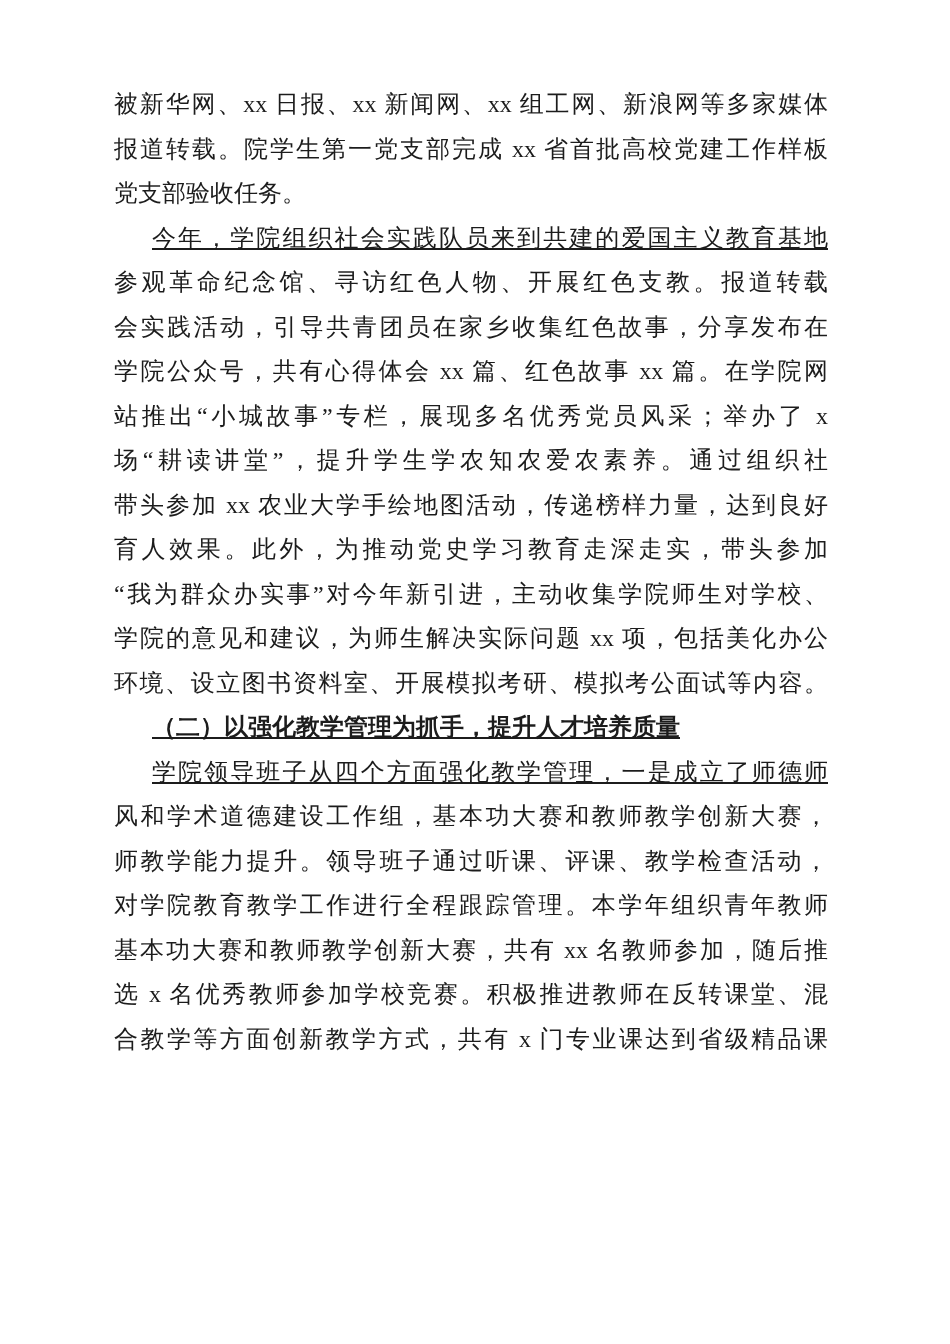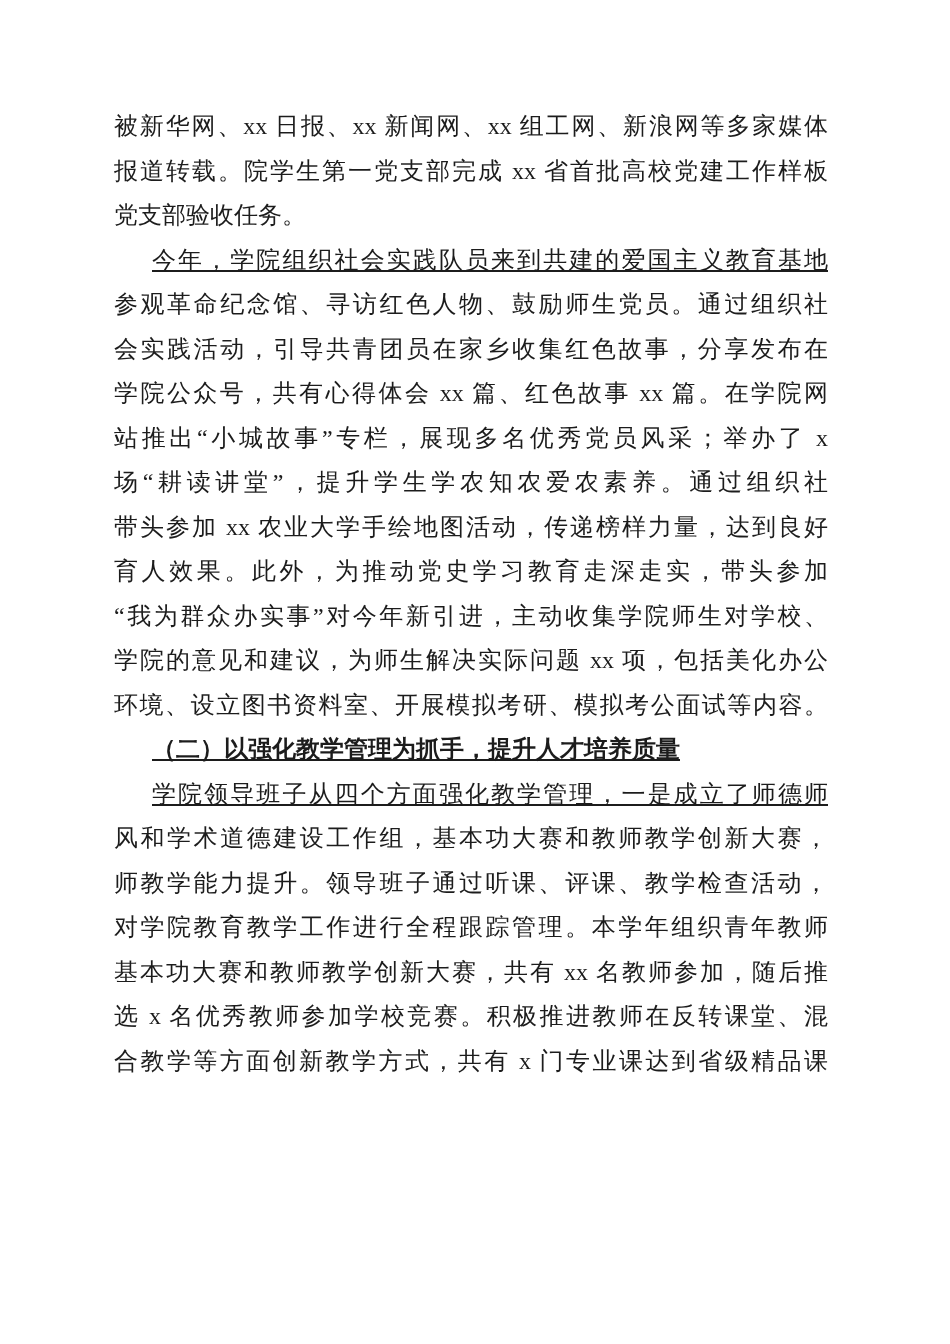--- a/index.html
+++ b/index.html
@@ -9,21 +9,21 @@
   }
   body {
     width: 950px;
     height: 1344px;
     overflow: hidden;
   }
   .page {
     box-sizing: border-box;
     width: 950px;
     height: 1344px;
-    padding: 104px 122px 0 114px;
+    padding: 82px 122px 0 114px;
     background: #ffffff;
     font-family: "Liberation Serif", "DejaVu Serif", serif;
     font-size: 24px;
     line-height: 44.5px;
     color: #1c1c1c;
   }
   .paragraph {
     margin: 0;
   }
   .line {
@@ -50,21 +50,21 @@
 
 <div class="page">
   <div id="doc-body" style="color: rgb(28, 28, 28);">
       <div class="paragraph body">
         <div class="line just">被新华网、xx 日报、xx 新闻网、xx 组工网、新浪网等多家媒体</div>
         <div class="line just">报道转载。院学生第一党支部完成 xx 省首批高校党建工作样板</div>
         <div class="line">党支部验收任务。</div>
       </div>
       <div class="paragraph body">
         <div class="line just indent">今年，学院组织社会实践队员来到共建的爱国主义教育基地</div>
-        <div class="line just">参观革命纪念馆、寻访红色人物、鼓励师生党员。通过组织社</div>
+        <div class="line just">参观革命纪念馆、寻访红色人物、开展红色支教。报道转载</div>
         <div class="line just">会实践活动，引导共青团员在家乡收集红色故事，分享发布在</div>
         <div class="line just">学院公众号，共有心得体会 xx 篇、红色故事 xx 篇。在学院网</div>
         <div class="line just">站推出“小城故事”专栏，展现多名优秀党员风采；举办了 x</div>
         <div class="line just">场“耕读讲堂”，提升学生学农知农爱农素养。通过组织社</div>
         <div class="line just">带头参加 xx 农业大学手绘地图活动，传递榜样力量，达到良好</div>
         <div class="line just">育人效果。此外，为推动党史学习教育走深走实，带头参加</div>
         <div class="line just">“我为群众办实事”对今年新引进，主动收集学院师生对学校、</div>
         <div class="line just">学院的意见和建议，为师生解决实际问题 xx 项，包括美化办公</div>
         <div class="line just">环境、设立图书资料室、开展模拟考研、模拟考公面试等内容。</div>
       </div>

